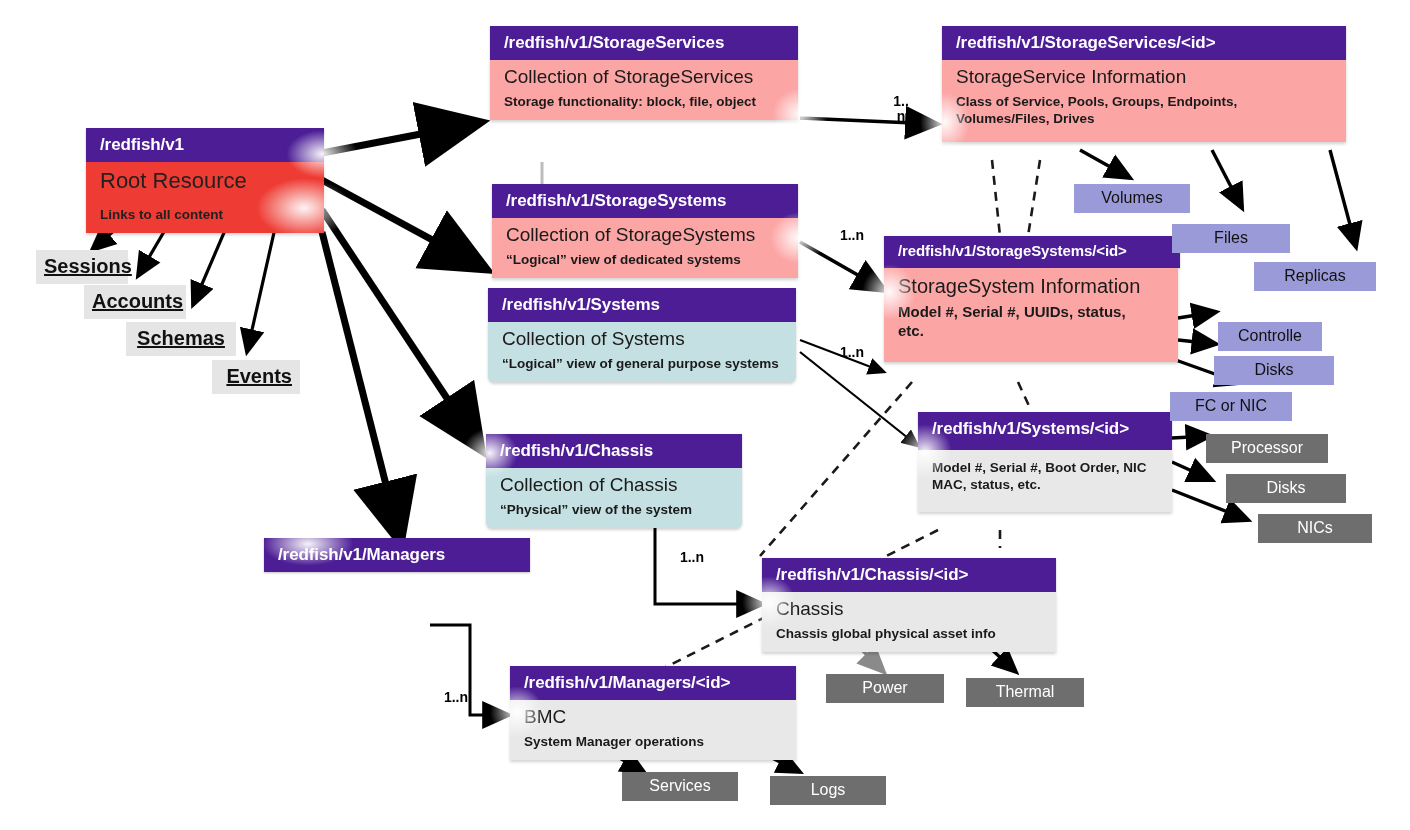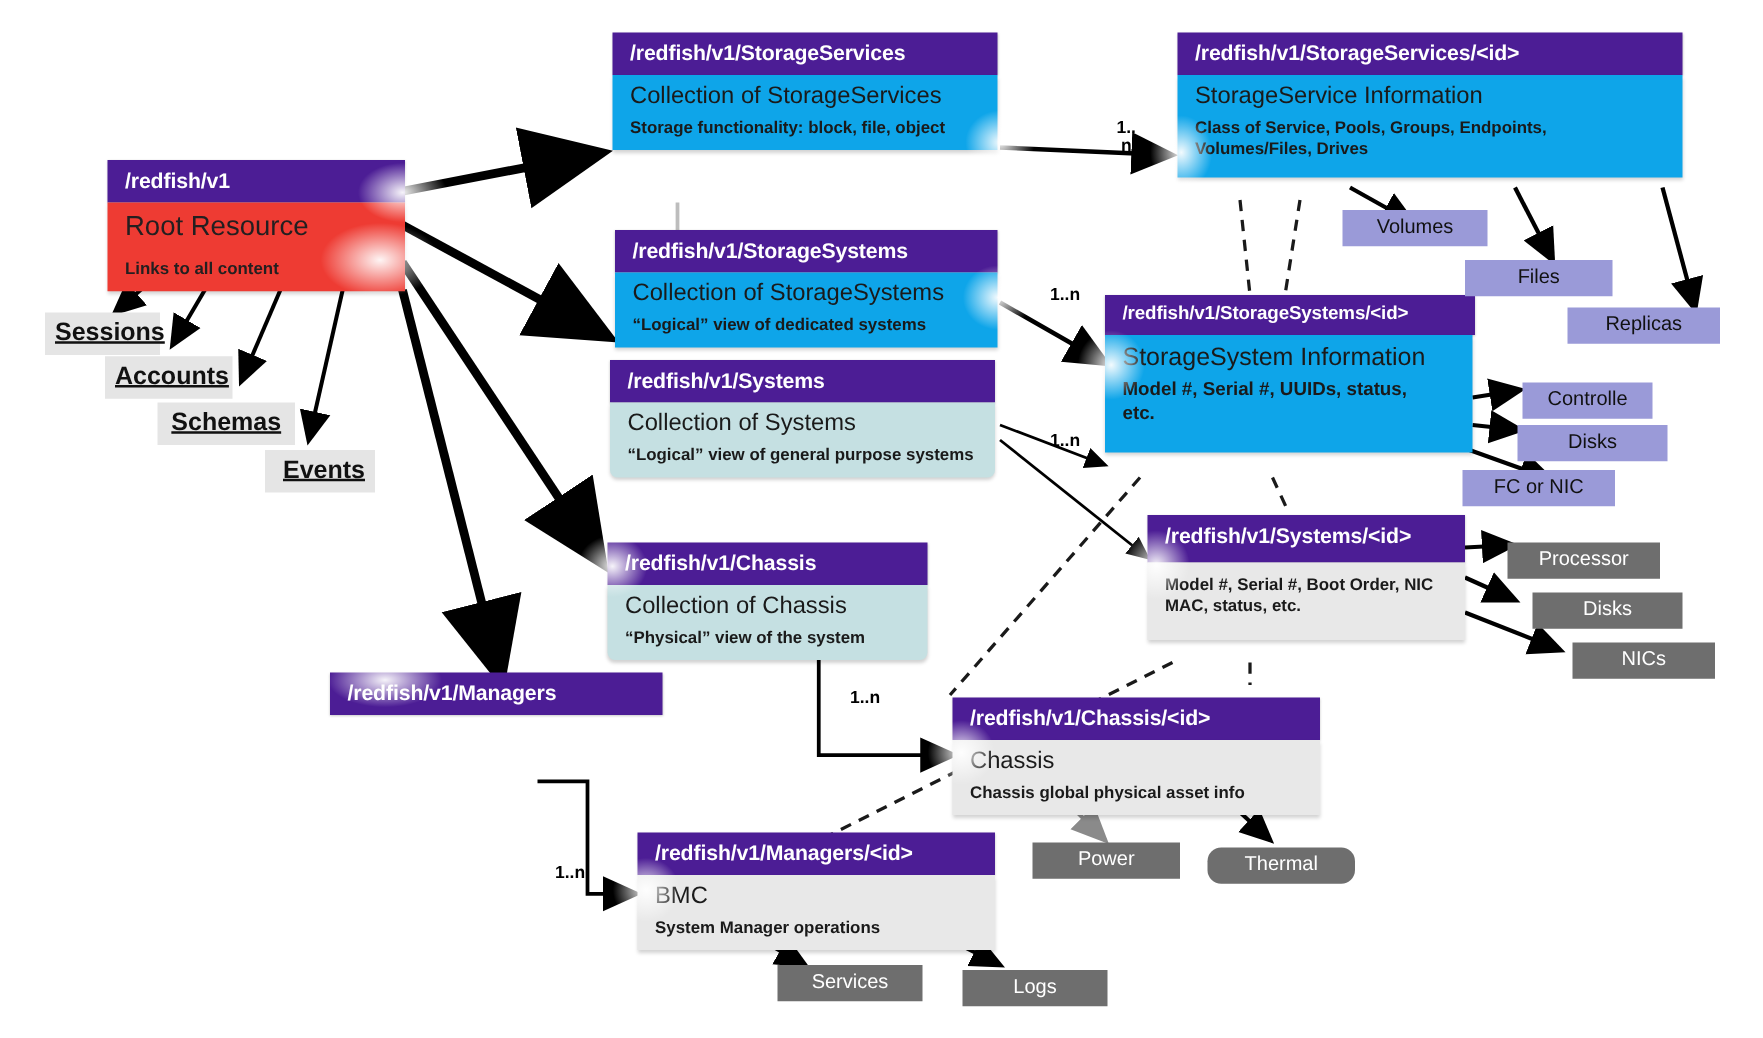--- a/index.html
+++ b/index.html
@@ -24,35 +24,35 @@
     padding:5px 10px 9px 14px;
     box-shadow:0 2px 3px rgba(0,0,0,.18);
   }
   .node .title{
     font-size:19px;color:#1a1a1a;font-weight:400;line-height:1.2;
     margin:1px 0 5px 0;
   }
   .node .desc{
     font-size:13.5px;color:#1a1a1a;font-weight:bold;line-height:1.25;
   }
-  .body.purple{background:#0ea5e9;}
+  .body.purple{background:#fca5a5;}
   .body.teal{background:#c5e0e2;border-radius:0 0 6px 6px;}
   .body.grey{background:#e8e8e8;}
   .body.red{background:#ee3b33;}
   .body.red .title{color:#231f20;font-weight:400;}
   .body.red .desc{color:#231f20;margin-top:12px;}
 
   
   .chip{
     position:absolute;box-sizing:border-box;
     font-size:16px;line-height:1.15;
     padding:5px 8px 6px 8px;
     text-align:center;
   }
-  .chip.purple{background:#9a9ad8;color:#111111;}
+  .chip.purple{background:#9a9ad8;color:#111111;margin-top:16px;}
   .chip.grey{background:#6e6e6e;color:#ffffff;}
   .chip.teal{background:#e5e5e5;color:#111111;font-weight:bold;font-size:20px;text-decoration:underline;}
 
   .mult{
     position:absolute;font-size:14px;font-weight:bold;color:#000;
     line-height:1.05;text-align:center;white-space:pre-line;
   }
   .blur-l{
     position:absolute;background:radial-gradient(ellipse at center, rgba(255,255,255,.95) 0%, rgba(255,255,255,0) 70%);
     pointer-events:none;
@@ -252,21 +252,21 @@
 
   <div class="chip purple" style="left:1218px;top:306px;width:104px;">Controlle</div>
   <div class="chip purple" style="left:1214px;top:340px;width:120px;">Disks</div>
   <div class="chip purple" style="left:1170px;top:376px;width:122px;line-height:1.1;">FC or NIC</div>
 
   <div class="chip grey" style="left:1206px;top:434px;width:122px;">Processor</div>
   <div class="chip grey" style="left:1226px;top:474px;width:120px;">Disks</div>
   <div class="chip grey" style="left:1258px;top:514px;width:114px;">NICs</div>
 
   <div class="chip grey" style="left:826px;top:674px;width:118px;">Power</div>
-  <div class="chip grey" style="left:966px;top:678px;width:118px;border-radius:11px;">Thermal</div>
+  <div class="chip grey" style="left:966px;top:678px;width:118px;">Thermal</div>
 
   <div class="chip grey" style="left:622px;top:772px;width:116px;">Services</div>
   <div class="chip grey" style="left:770px;top:776px;width:116px;">Logs</div>
 
   <div class="mult" style="left:884px;top:94px;width:34px;">1..
 n</div>
   <div class="mult" style="left:832px;top:228px;width:40px;">1..n</div>
   <div class="mult" style="left:832px;top:345px;width:40px;">1..n</div>
   <div class="mult" style="left:672px;top:550px;width:40px;">1..n</div>
   <div class="mult" style="left:436px;top:690px;width:40px;">1..n</div>

